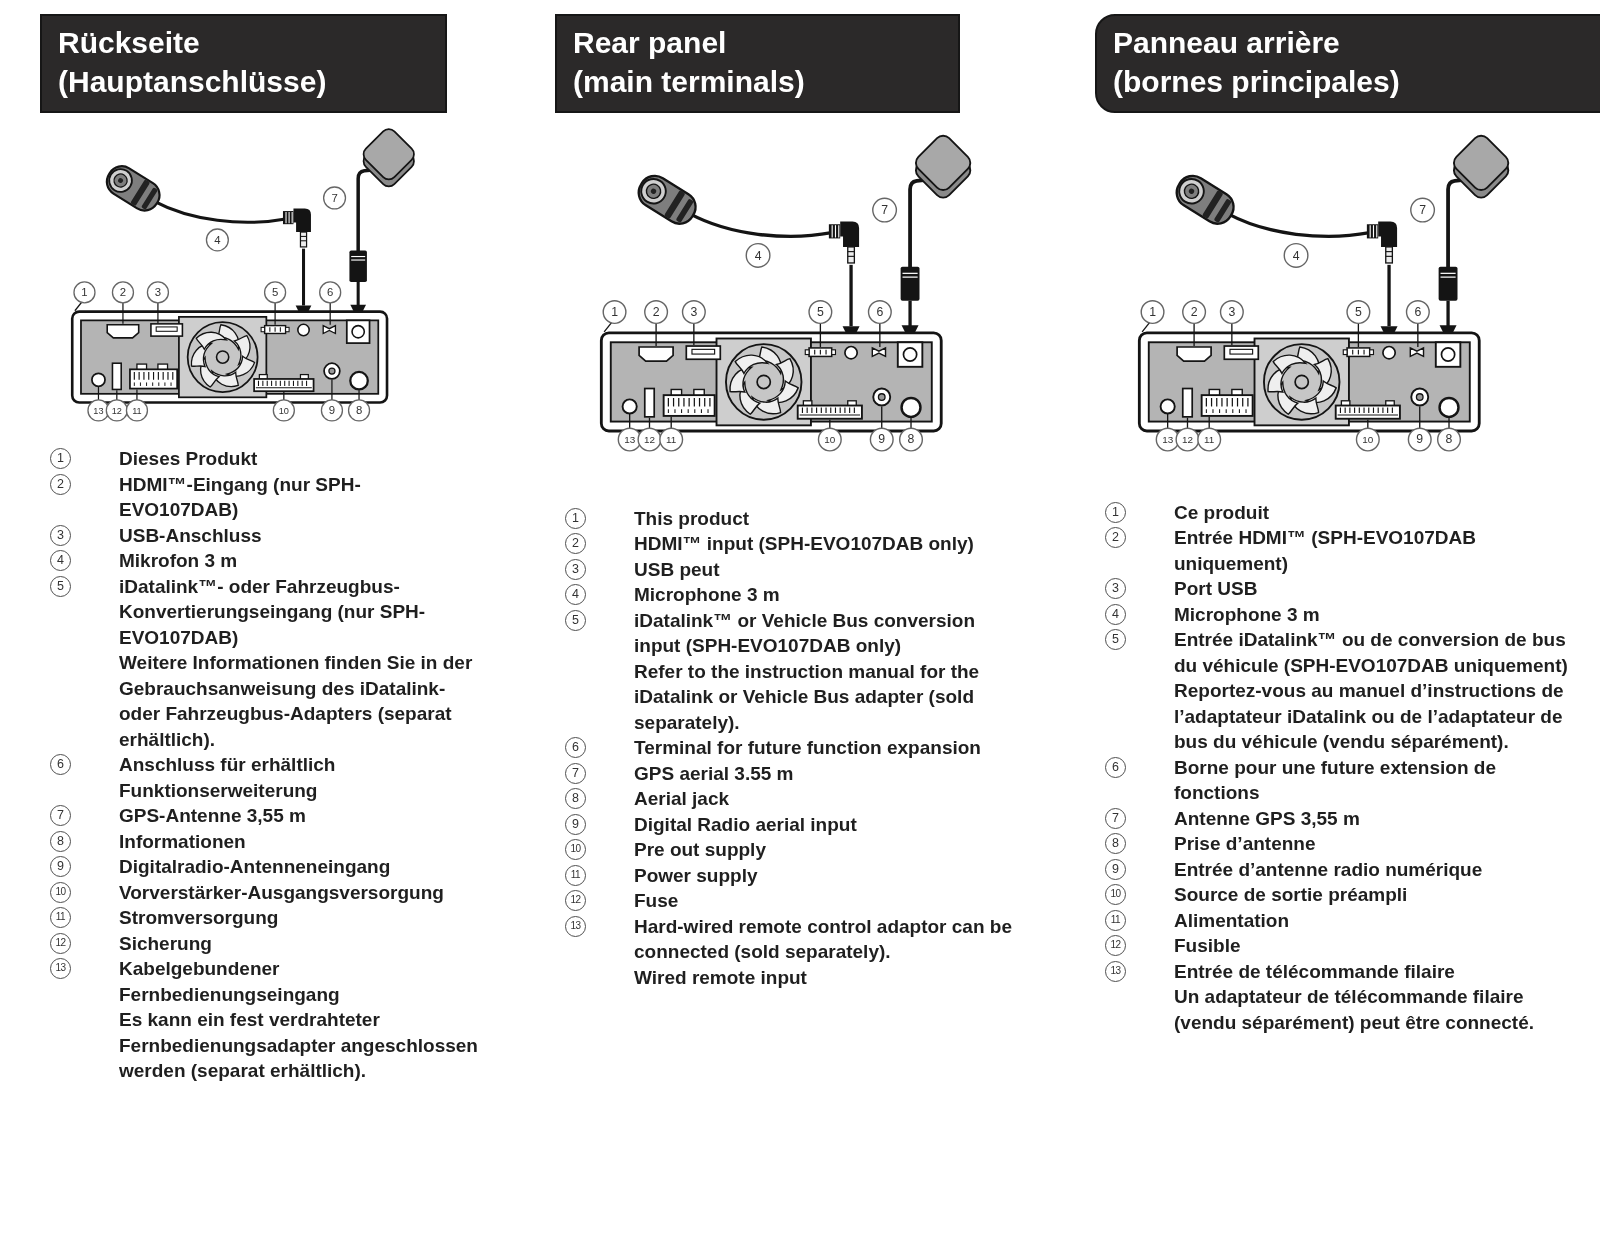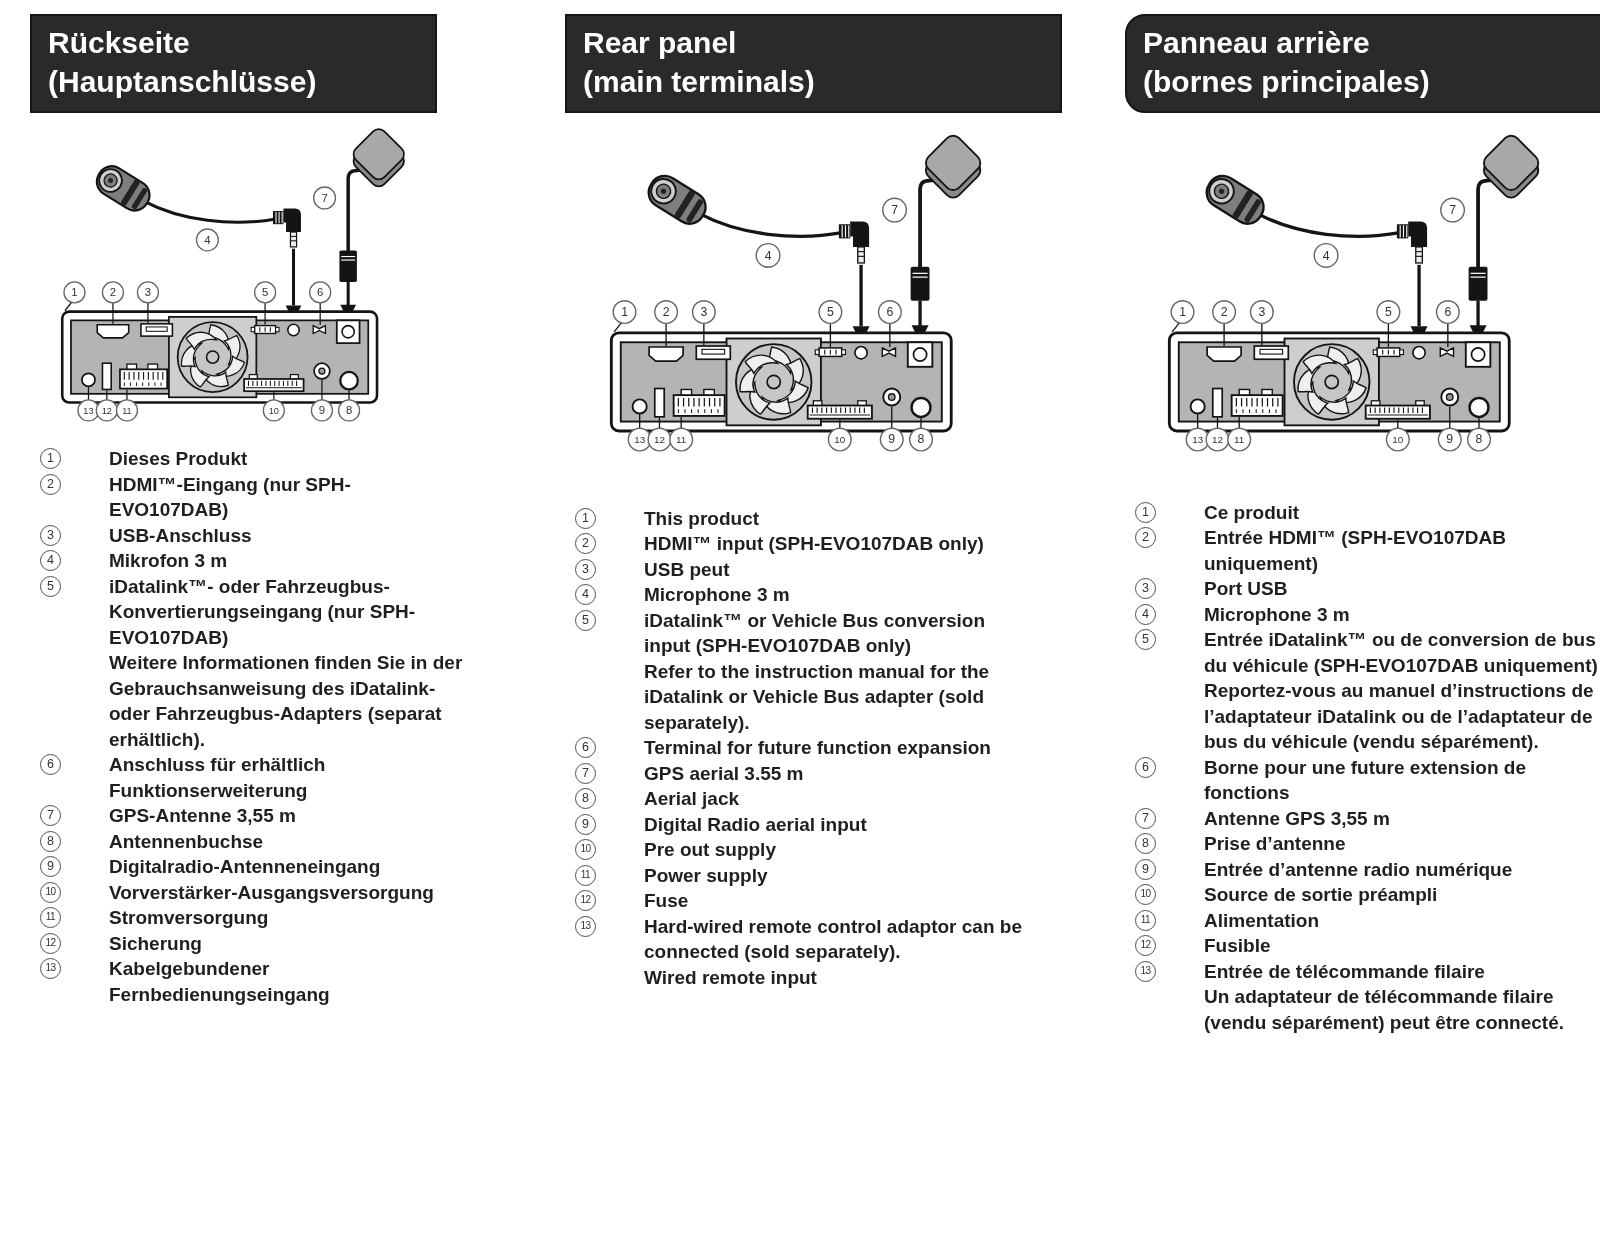--- a/index.html
+++ b/index.html
@@ -1,31 +1,31 @@
 <!DOCTYPE html>
 <html><head>
 <meta charset="utf-8">
 <style>
   html,body{margin:0;padding:0;}
   body{
     width:1600px;height:1238px;overflow:hidden;background:#ffffff;
     font-family:"Liberation Sans",sans-serif;color:#1f1f1f;
   }
-  .page{display:flex;padding:14px 0 0 30px;box-sizing:border-box;justify-content:space-between;}
+  .page{display:flex;padding:14px 0 0 40px;box-sizing:border-box;}
   .col{flex:0 0 auto;}
   .col-de{width:440px;margin-right:75px;}
   .col-en{width:470px;margin-right:70px;}
   .col-fr{width:475px;}
   .header{
     background:#2b2929;border:2px solid #161616;color:#fff;
     font-weight:bold;font-size:30px;line-height:39px;
     padding:7px 14px 10px 16px;box-sizing:border-box;
   }
   .col-de .header{width:407px;}
-  .col-en .header{width:497px;}
+  .col-en .header{width:405px;}
   .col-fr .header{width:570px;border-radius:20px;}
   .diagram{line-height:0;}
   .col-de .diagram{margin:8px 0 0 6px;}
   .col-en .diagram{margin:14px 0 0 18px;}
   .col-fr .diagram{margin:14px 0 0 16px;}
   .col-de .diagram svg{width:376px;height:auto;}
   .col-en .diagram svg,.col-fr .diagram svg{width:406px;height:auto;}
   .list{font-size:19px;line-height:25.5px;font-weight:600;padding-left:10px;}
   .col-de .list{margin-top:21px;}
   .col-en .list{margin-top:50px;}
@@ -256,21 +256,21 @@
         </div>
         <div class="item">
           <span class="num">7</span>
           <div class="itext">
             <div>GPS-Antenne 3,55 m</div>
           </div>
         </div>
         <div class="item">
           <span class="num">8</span>
           <div class="itext">
-            <div>Antennenbuchse</div>
+            <div>Informationen</div>
           </div>
         </div>
         <div class="item">
           <span class="num">9</span>
           <div class="itext">
             <div>Digitalradio-Antenneneingang</div>
           </div>
         </div>
         <div class="item">
           <span class="num double">10</span>
@@ -287,20 +287,21 @@
         <div class="item">
           <span class="num double">12</span>
           <div class="itext">
             <div>Sicherung</div>
           </div>
         </div>
         <div class="item">
           <span class="num double">13</span>
           <div class="itext">
             <div>Kabelgebundener Fernbedienungseingang</div>
+            <div>Es kann ein fest verdrahteter Fernbedienungsadapter angeschlossen werden (separat erhältlich).</div>
           </div>
         </div>
       </div>
   </div>
 
   <div class="col col-en">
     <div class="header">
       <div>Rear panel</div>
       <div>(main terminals)</div>
     </div>

